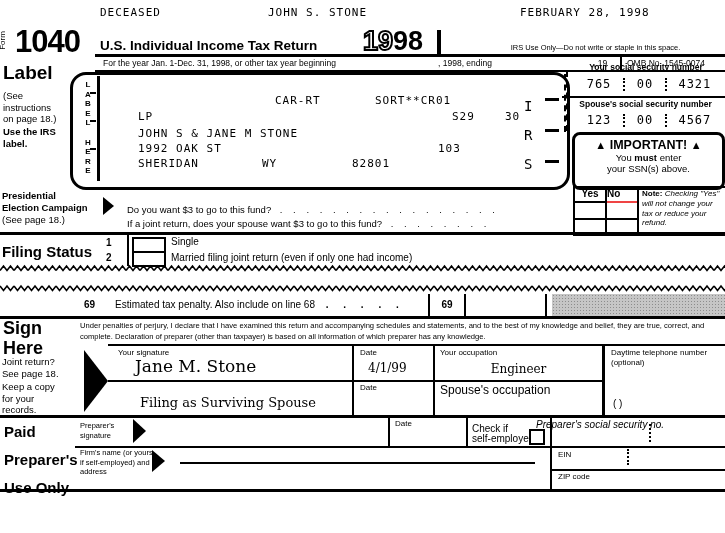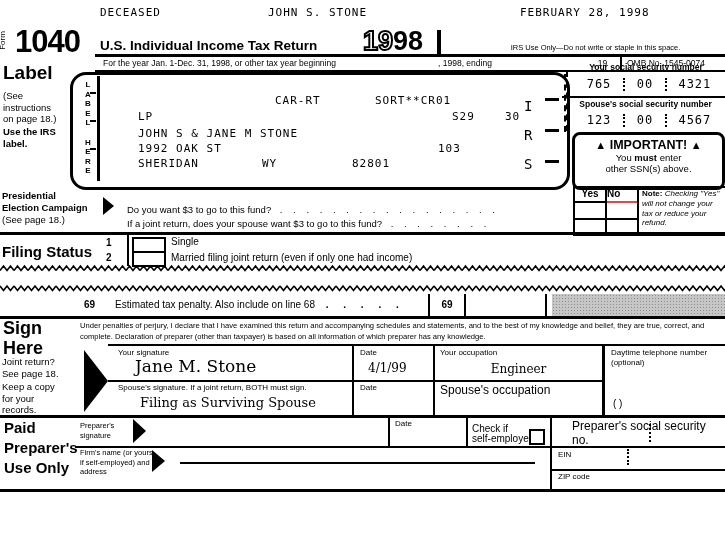--- a/index.html
+++ b/index.html
@@ -114,21 +114,21 @@
   <div class="abs" style="left:572px;top:132px;width:147px;height:52px;border:3px solid #000;border-radius:8px;text-align:center;">
     <div style="margin-top:3px;font-size:12.5px;">
       <span style="font-size:11px;">▲</span>
       <span class="b">IMPORTANT!</span>
       <span style="font-size:11px;">▲</span>
     </div>
     <div style="font-size:9.5px;line-height:11px;">
       <span>You</span>
       <span class="b">must</span>
       <span>enter</span><br>
-      <span>other SSN(s) above.</span>
+      <span>your SSN(s) above.</span>
     </div>
   </div>
 
   <div class="abs" style="left:127px;top:204px;font-size:9.5px;">
     <span>Do you want $3 to go to this fund?</span>
     <span style="word-spacing:8px;margin-left:6px;">.  .  .  .  .  .  .  .  .  .  .  .  .  .  .  .  .</span>
   </div>
   <div class="abs" style="left:127px;top:218px;font-size:9.5px;">
     <span>If a joint return, does your spouse want $3 to go to this fund?</span>
     <span style="word-spacing:8px;margin-left:6px;">.  .  .  .  .  .  .  .</span>
@@ -209,45 +209,44 @@
 
   <div class="abs" style="left:118px;top:348px;font-size:8px;">Your signature</div>
   <div class="abs hw" style="left:135px;top:356px;font-size:17px;">Jane M. Stone</div>
   <div class="abs" style="left:360px;top:348px;font-size:8px;">Date</div>
   <div class="abs hw" style="left:368px;top:361px;font-size:12px;">4/1/99</div>
   <div class="abs" style="left:440px;top:348px;font-size:8px;">Your occupation</div>
   <div class="abs hw" style="left:435px;top:362px;width:167px;text-align:center;font-size:12px;">Engineer</div>
   <div class="abs" style="left:611px;top:348px;width:108px;font-size:8px;line-height:10px;">Daytime telephone number (optional)</div>
   <div class="abs" style="left:613px;top:398px;font-size:10px;">(        )</div>
 
-  <div class="abs" style="left:118px;top:383px;font-size:8px;">Spouse's signature. If a joint return, BOTH  must sign.</div>
   <div class="abs hw" style="left:140px;top:395px;font-size:13px;">Filing as Surviving Spouse</div>
   <div class="abs" style="left:360px;top:383px;font-size:8px;">Date</div>
   <div class="abs" style="left:354px;top:393px;width:79px;height:20px;"></div>
   <div class="abs" style="left:440px;top:383px;font-size:12px;">Spouse's occupation</div>
 
   <div class="line" style="left:0;top:415px;width:725px;height:3px;"></div>
-  <div class="abs pre b" style="left:4px;top:418px;font-size:15px;line-height:20px;">Paid
+  <div class="abs pre b" style="left:4px;top:418px;font-size:15px;line-height:28px;">Paid
 Preparer's
 Use Only</div>
 
   <div class="abs pre" style="left:80px;top:421px;font-size:7.5px;line-height:9.5px;">Preparer's
 signature</div>
   <div class="arr" style="left:133px;top:419px;border-width:12px 0 12px 13px;"></div>
   <div class="abs" style="left:150px;top:417px;width:236px;height:28px;"></div>
 
   <div class="line" style="left:388px;top:417px;width:2px;height:30px;"></div>
   <div class="abs" style="left:395px;top:419px;font-size:8px;">Date</div>
   <div class="abs" style="left:390px;top:428px;width:74px;height:18px;"></div>
   <div class="line" style="left:466px;top:417px;width:2px;height:30px;"></div>
   <div class="abs pre" style="left:472px;top:424px;font-size:10px;line-height:10px;">Check if
 self-employed</div>
   <div class="cb" style="left:529px;top:429px;width:12px;height:12px;"></div>
   <div class="line" style="left:550px;top:415px;width:2px;height:75px;"></div>
-  <div class="abs" style="left:572px;top:419px;font-size:12px;">Preparer's social security no.</div>
+  <div class="abs" style="left:536px;top:419px;font-size:10px;font-style:italic;">Preparer's social security no.</div>
   <div class="vdot" style="left:649px;top:424px;height:18px;"></div>
   <div class="abs" style="left:554px;top:428px;width:169px;height:18px;"></div>
 
   <div class="line" style="left:75px;top:446px;width:650px;height:2px;"></div>
   <div class="abs pre" style="left:80px;top:448px;font-size:7.5px;line-height:9.5px;">Firm's name (or yours
 if self-employed) and
 address</div>
   <div class="arr" style="left:152px;top:450px;border-width:11px 0 11px 13px;"></div>
   <div class="line" style="left:180px;top:462px;width:355px;height:2px;"></div>
   <div class="abs" style="left:180px;top:448px;width:365px;height:40px;"></div>

